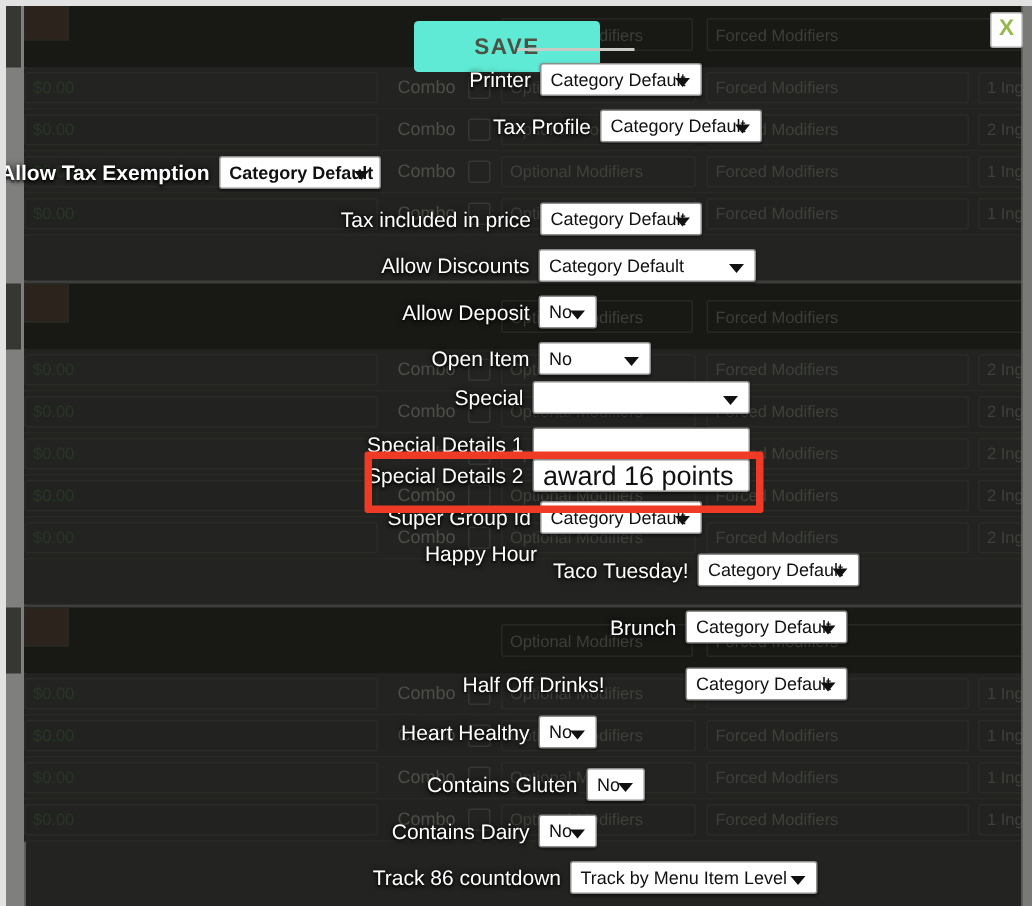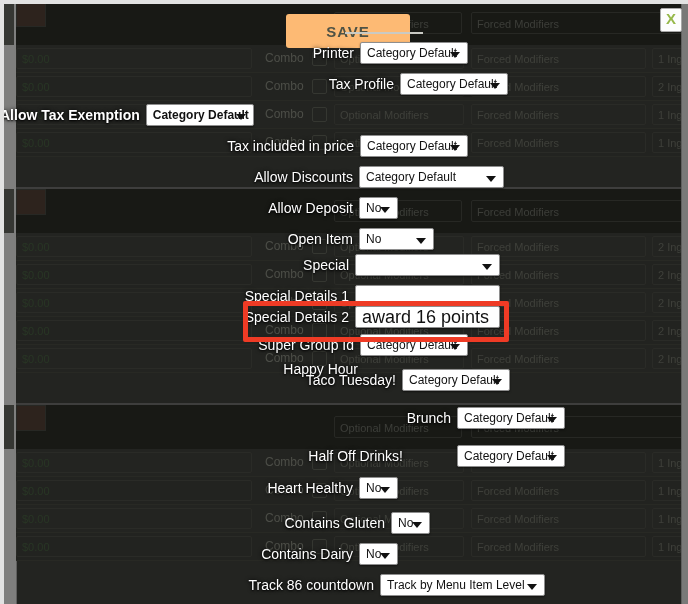--- a/index.html
+++ b/index.html
@@ -176,23 +176,23 @@
     color: #111111;
     padding: 0 6px;
     white-space: nowrap;
     overflow: hidden;
     box-shadow: 0 1px 2px rgba(0,0,0,0.5);
   }
 
   
   #save-btn {
     position: absolute;
-    left: 286px; top: 14px;
+    left: 276px; top: 14px;
     width: 124px; height: 34px;
-    background: #fdba74;
+    background: #5eead4;
     border-radius: 3px;
     color: #4e5245;
     font-size: 15px;
     font-weight: bold;
     letter-spacing: 1px;
     display: flex;
     align-items: center;
     justify-content: center;
   }
   #save-underline {
@@ -498,21 +498,21 @@
       <span class="sel" style="width:108px;">
         <span>Category Default</span>
         <i class="car"></i>
       </span>
     </div>
 
     <div class="fld" style="left:0;top:361px;width:358px;justify-content:flex-end;">
       <span class="lbl" style="margin-right:0;margin-left:12px;">Happy Hour</span>
     </div>
 
-    <div class="fld" style="left:0;top:369px;width:510px;justify-content:flex-end;">
+    <div class="fld" style="left:0;top:369px;width:573px;justify-content:flex-end;">
       <span class="lbl">Taco Tuesday!</span>
       <span class="sel" style="width:108px;">
         <span>Category Default</span>
         <i class="car"></i>
       </span>
     </div>
 
     <div class="fld" style="left:0;top:407px;width:565px;justify-content:flex-end;">
       <span class="lbl">Brunch</span>
       <span class="sel" style="width:108px;">

